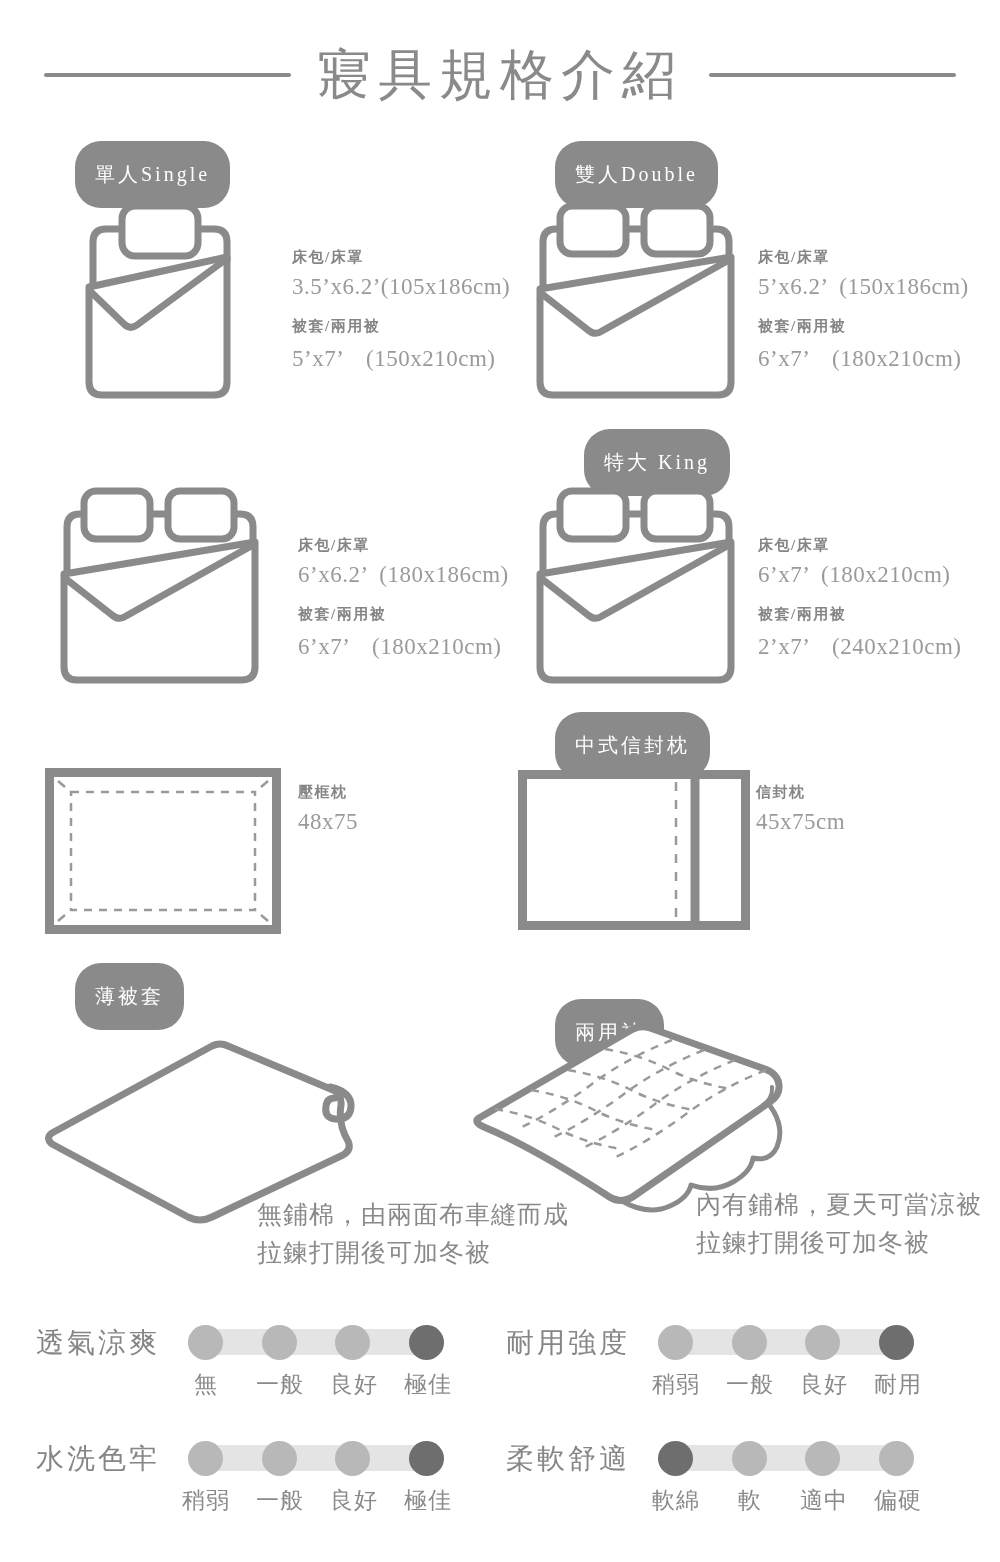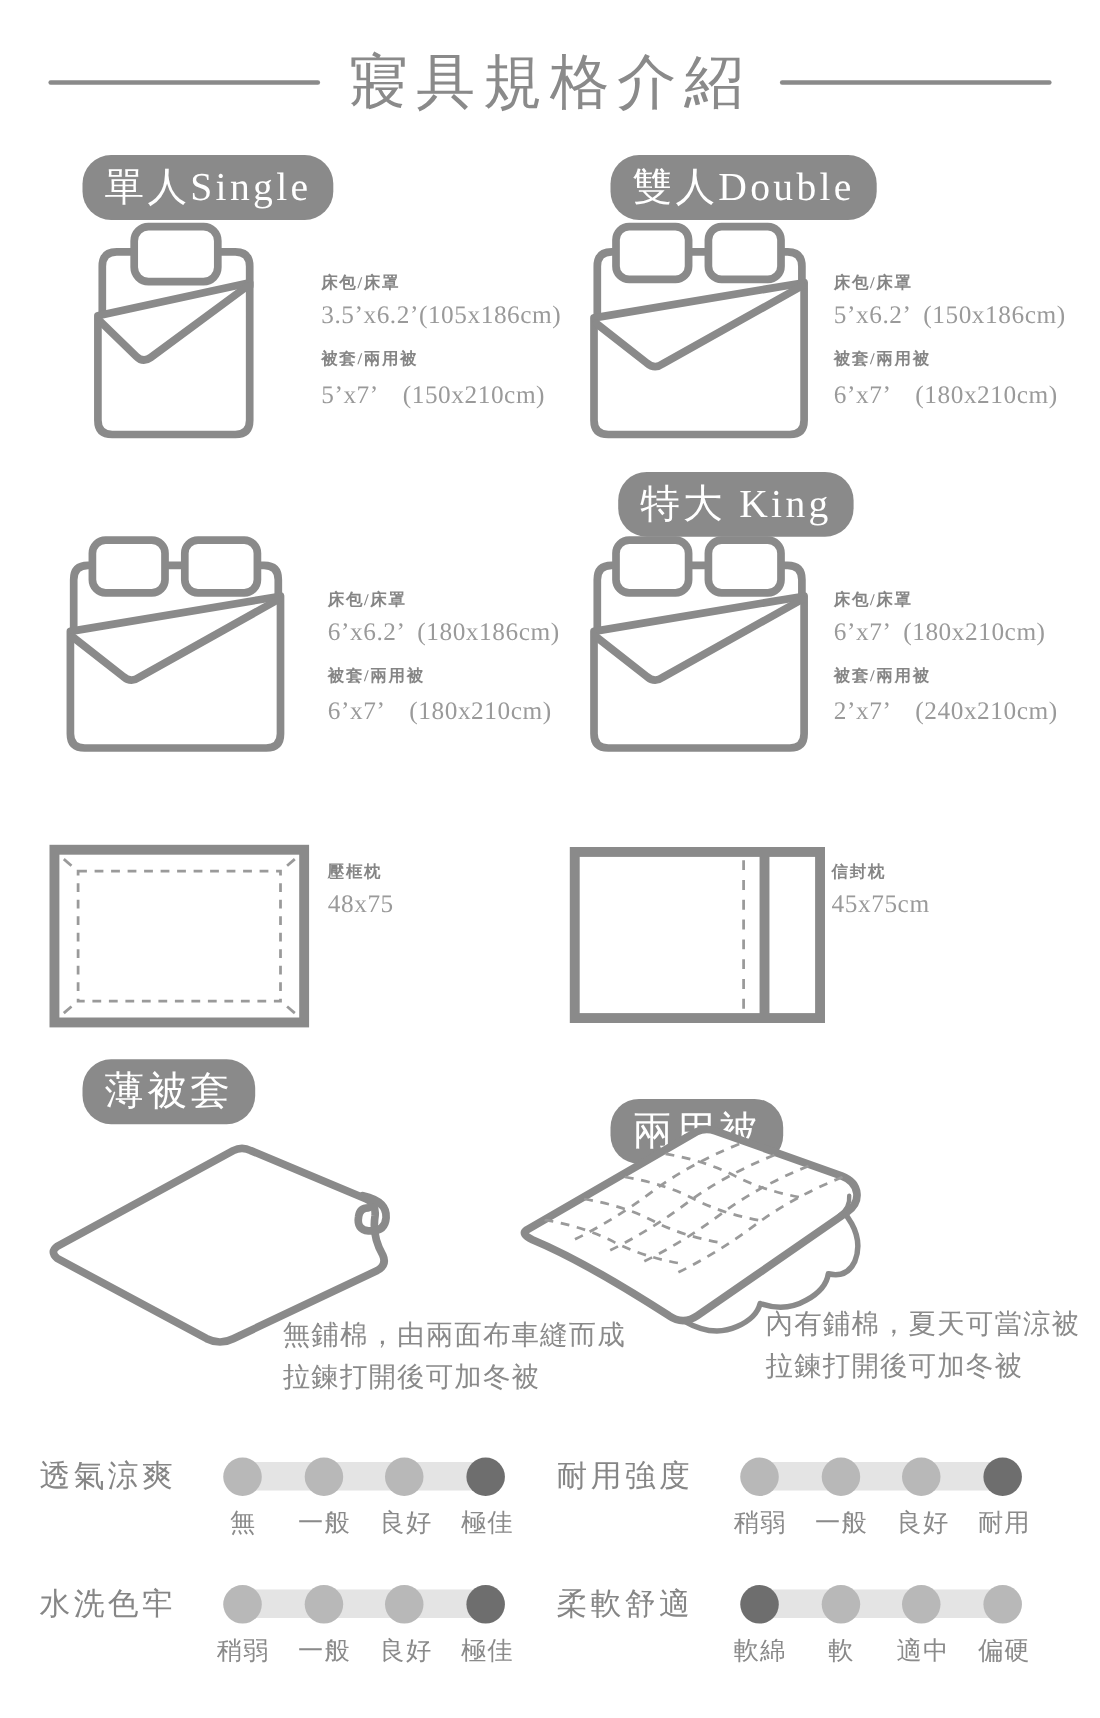--- a/index.html
+++ b/index.html
@@ -6,31 +6,31 @@
   .page{
     position:relative;width:1000px;height:1562px;background:#ffffff;overflow:hidden;
     font-family:Liberation Serif, serif;color:#8a8a8a;
   }
   
   .header{position:absolute;top:44px;left:0;right:0;display:flex;align-items:center;padding:0 44px;gap:26px;}
   .header .line{flex:1;height:4px;background:#8a8a8a;border-radius:2px;}
   .title{font-size:54px;color:#8a8a8a;letter-spacing:7px;line-height:1.15;white-space:nowrap;}
   
   .pill{
-    position:absolute;background:#8a8a8a;color:#ffffff;font-size:36px;letter-spacing:3px;
-    padding:7px 20px;border-radius:26px;line-height:1.25;white-space:nowrap;
+    position:absolute;background:#8a8a8a;color:#ffffff;font-size:20px;letter-spacing:3px;
+    padding:21px 20px;border-radius:26px;line-height:1.25;white-space:nowrap;
   }
   
   .spec{position:absolute;}
   .spec .name{font-weight:bold;color:#858585;font-size:15px;letter-spacing:1.5px;margin-bottom:7px;}
   .spec .size{color:#9a9a9a;font-size:23px;letter-spacing:.5px;white-space:pre;margin-bottom:17px;}
   
   .caption{position:absolute;color:#8a8a8a;font-size:25px;line-height:38px;letter-spacing:1px;}
   
-  .rating{position:absolute;display:flex;align-items:flex-start;gap:15px;}
+  .rating{position:absolute;display:flex;align-items:flex-start;}
   .rating-label{font-size:28px;color:#868686;letter-spacing:3px;line-height:34px;width:152px;white-space:nowrap;}
   .track{width:256px;height:26px;background:#e4e4e4;border-radius:13px;display:flex;justify-content:space-between;align-items:center;margin-top:3px;}
   .dot{width:35px;height:35px;border-radius:50%;background:#b8b8b8;}
   .dot.active{background:#6e6e6e;}
   .ticks{display:flex;margin-left:-19px;margin-top:14px;}
   .ticks span{width:74px;text-align:center;font-size:23px;color:#8a8a8a;letter-spacing:1px;white-space:nowrap;}
   svg{position:absolute;overflow:visible;}
 </style>
 </head>
 <body>
@@ -38,21 +38,22 @@
 <div class="page">
 
   <div class="header">
     <div class="line"></div>
     <div class="title">寢具規格介紹</div>
     <div class="line"></div>
   </div>
 
   <div class="pill" style="left:75px;top:141px;">單人Single</div>
   <div class="pill" style="left:555px;top:141px;">雙人Double</div>
-  <div class="pill" style="left:562px;top:429px;">特大 King</div>
+  <div class="pill" style="left:584px;top:429px;">特大 King</div>
+  <div class="pill" style="left:555px;top:712px;">中式信封枕</div>
   <div class="pill" style="left:75px;top:963px;">薄被套</div>
   <div class="pill" style="left:555px;top:999px;text-align:center;">兩用被</div>
 
   <svg style="left:86px;top:202px;" width="148" height="198" viewBox="0 0 148 198">
     <g fill="none" stroke="#8a8a8a" stroke-width="7" stroke-linecap="round" stroke-linejoin="round">
       <path d="M 7 86 L 7 40 Q 7 27 20 27 L 128 27 Q 141 27 141 40 L 141 58"></path>
       <rect x="36" y="4" width="76" height="50" rx="13" fill="#ffffff"></rect>
       <path d="M 141 55 L 141 180 Q 141 193 128 193 L 16 193 Q 3 193 3 180 L 3 85 Z" fill="#ffffff"></path>
       <path d="M 5 90 L 38 122 Q 44 128 51 123 L 139 58"></path>
     </g>

